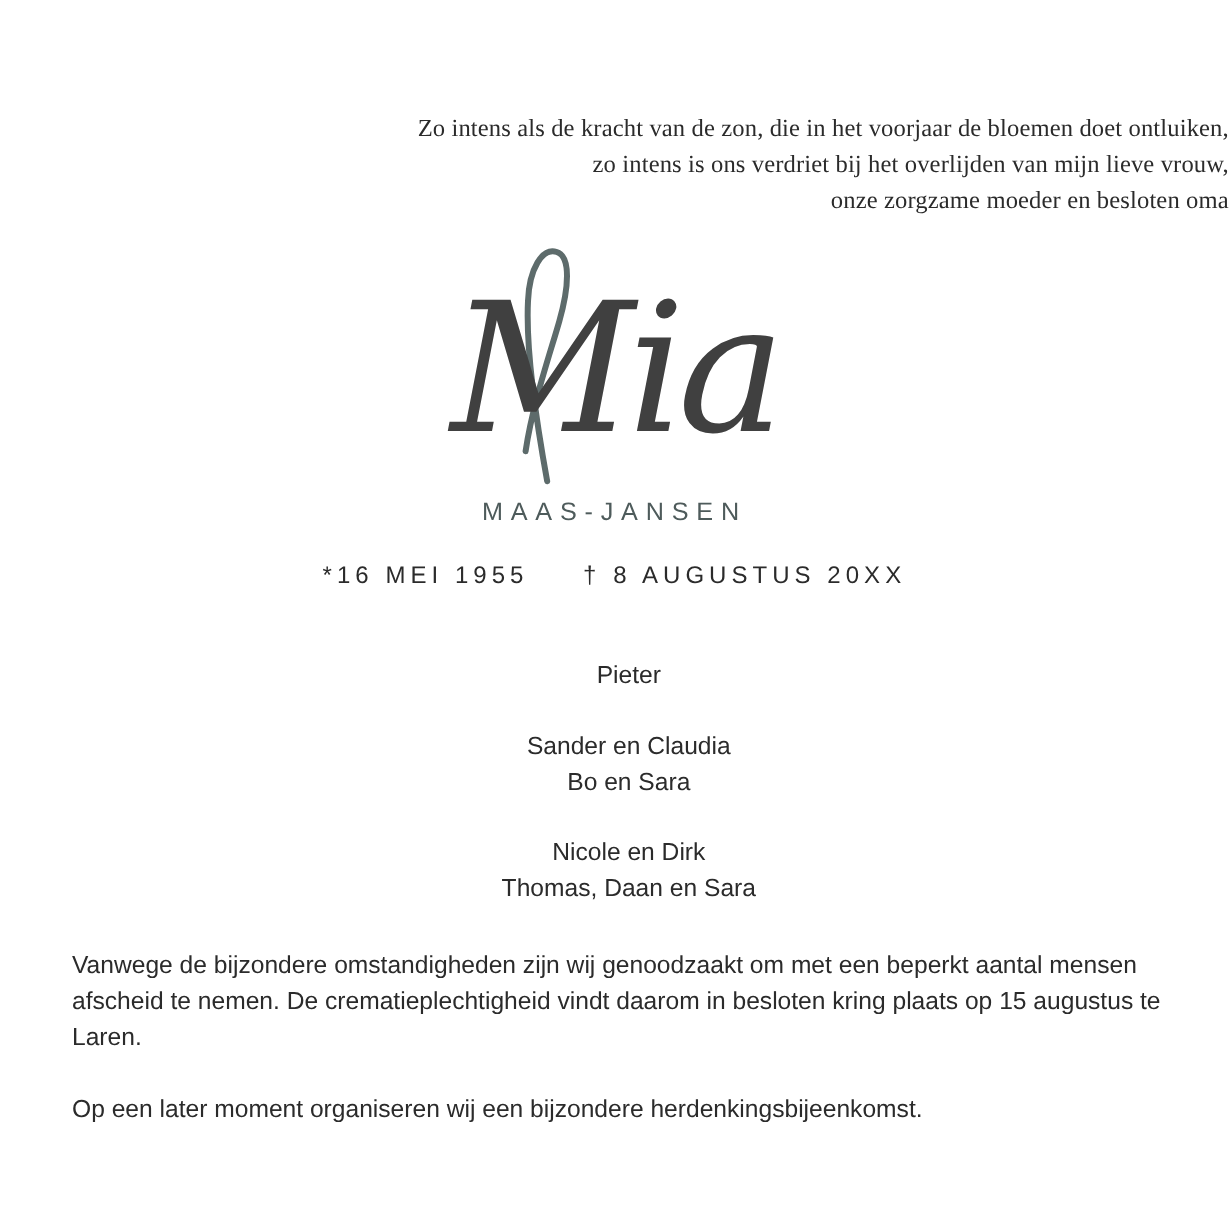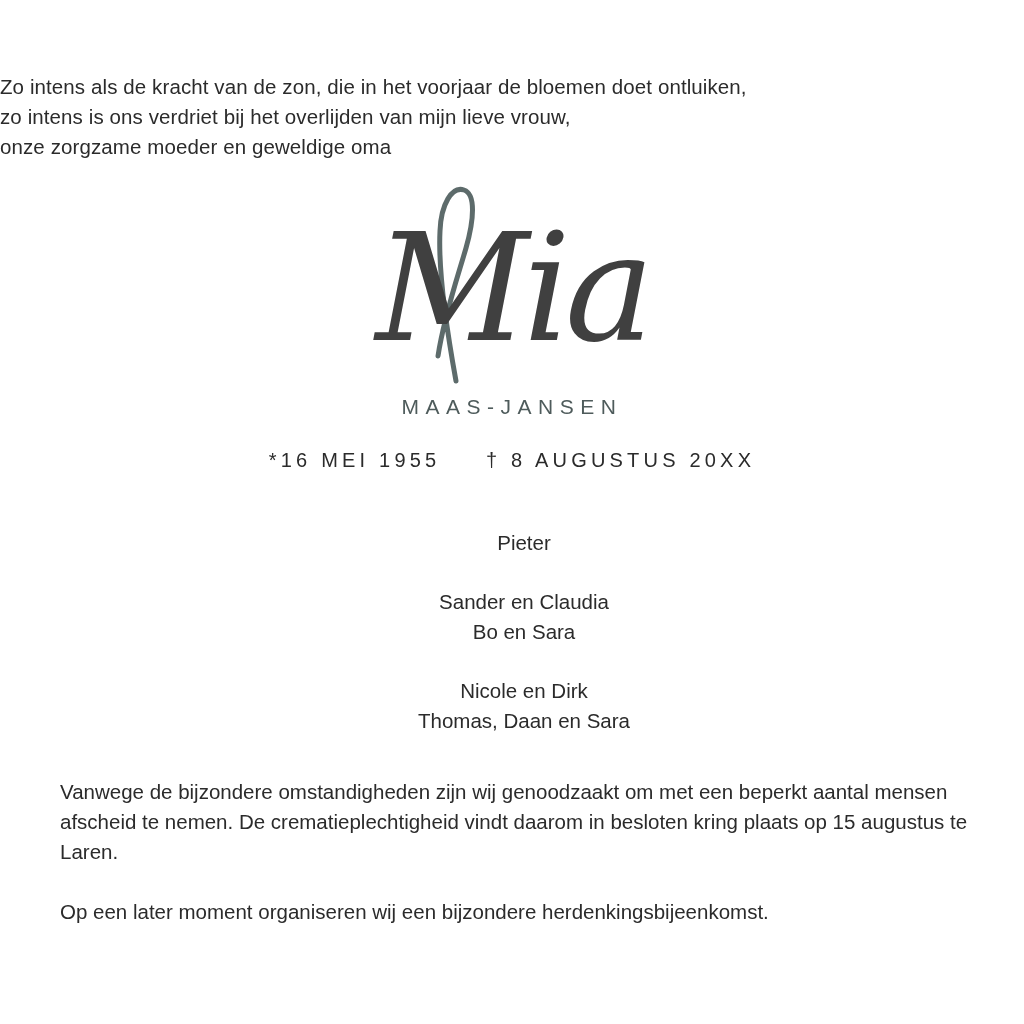--- a/index.html
+++ b/index.html
@@ -19,26 +19,27 @@
     position: relative;
     width: 1024px;
     height: 1024px;
     box-sizing: border-box;
     padding: 0;
   }
 
   
   .verse {
     margin: 0;
-    padding-top: 72px;
-    text-align: left;
+    padding-top: 92px;
+    text-align: right;
     font-size: 20.5px;
     line-height: 30px;
     color: #2b2b2b;
     letter-spacing: 0.1px;
+    font-family: Liberation Serif, serif;
   }
   .verse .line {
     display: block;
     white-space: nowrap;
   }
 
   
   .name-script-wrap {
     margin-top: 14px;
     text-align: center;
@@ -96,21 +97,21 @@
     margin-top: 56px;
     font-size: 20.5px;
     line-height: 30px;
     color: #2b2b2b;
   }
   .family .group {
     margin-bottom: 29px;
     padding-left: 24px;
   }
   .family .group:last-child {
-    margin-bottom: 7px;
+    margin-bottom: 0;
   }
   .family .group div {
     display: block;
   }
 
   
   .closing {
     margin: 0;
     padding: 34px 46px 0 60px;
     font-size: 20.5px;
@@ -126,21 +127,21 @@
   }
 </style>
 </head>
 <body>
 
 <div class="card">
 
   <div class="verse">
     <span class="line">Zo intens als de kracht van de zon, die in het voorjaar de bloemen doet ontluiken,</span>
     <span class="line">zo intens is ons verdriet bij het overlijden van mijn lieve vrouw,</span>
-    <span class="line">onze zorgzame moeder en geweldige oma</span>
+    <span class="line">onze zorgzame moeder en besloten oma</span>
   </div>
 
   <div class="name-script-wrap">
     <svg class="script-flourish" viewBox="0 0 170 210">
       <path d="M62 205 C52 150 44 95 46 55 C47 28 58 10 70 14 C82 18 80 44 72 72 C64 100 50 140 44 180" fill="none" stroke="#5d6b6b" stroke-width="5" stroke-linecap="round"></path>
     </svg>
     <span class="name-script">Mia</span>
   </div>
 
   <div class="surname">MAAS-JANSEN</div>

